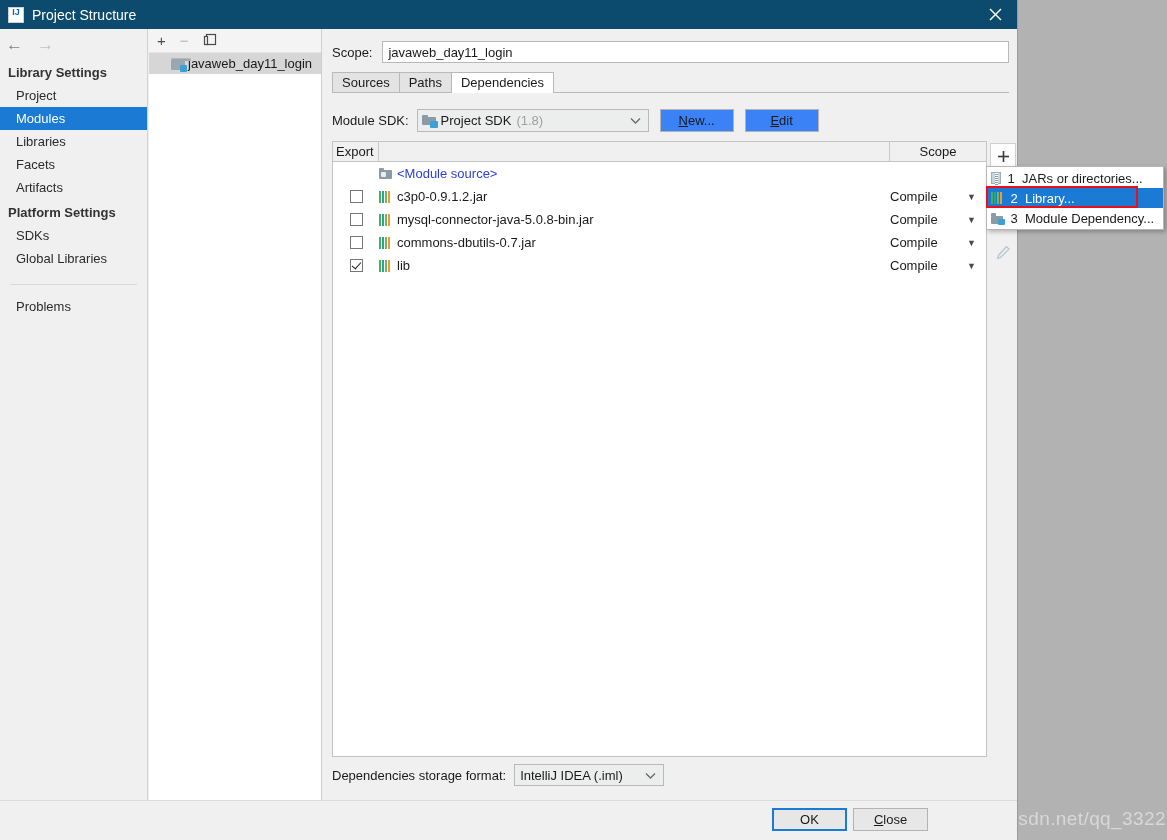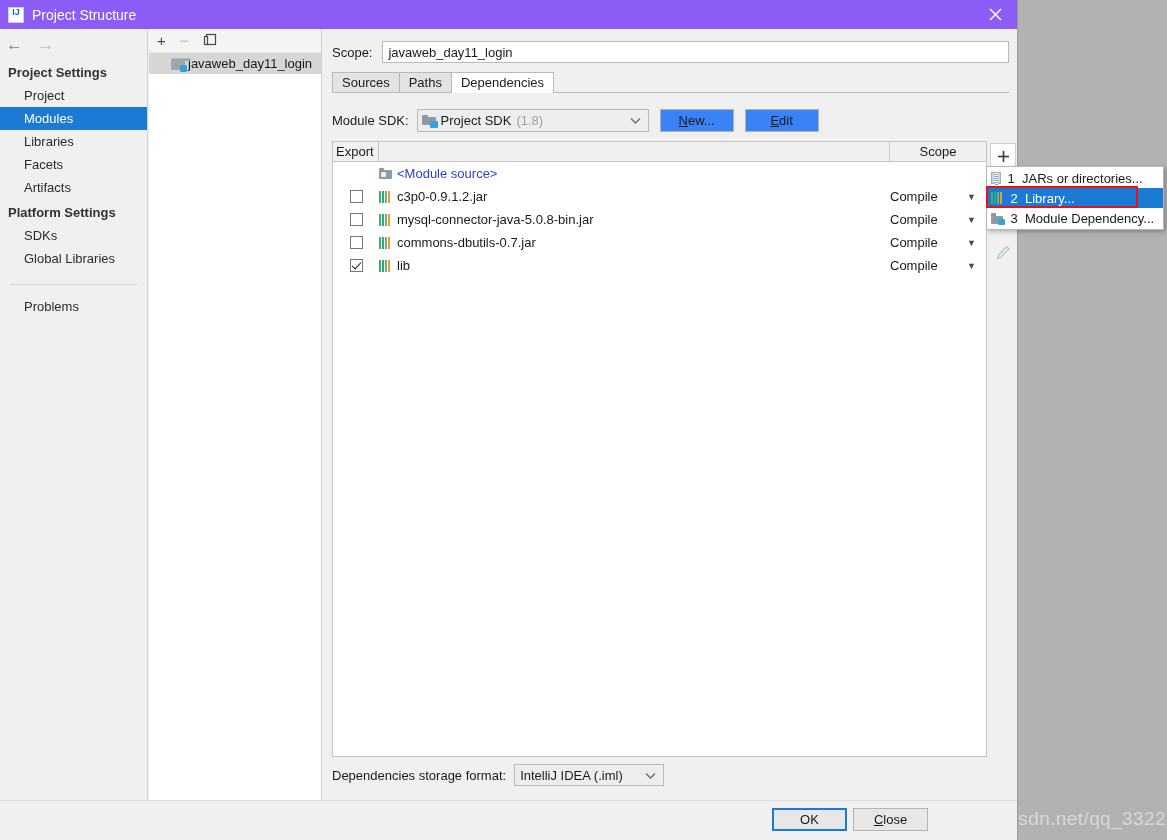--- a/index.html
+++ b/index.html
@@ -38,21 +38,21 @@
     width: 1018px; height: 840px;
     background: #f0f0f0;
     border-right: 1px solid #9a9a9a;
     overflow: hidden;
   }
 
   
   #titlebar {
     position: absolute; left: 0; top: 0;
     width: 1018px; height: 29px;
-    background: #8b5cf6;
+    background: #0c4a6e;
     display: flex; align-items: center;
   }
   #titlebar .app-icon {
     width: 16px; height: 16px;
     margin-left: 8px; margin-right: 8px;
     background: #fff;
     border: 1px solid #d0d0d0;
     position: relative;
     flex: 0 0 auto;
   }
@@ -96,21 +96,21 @@
   }
   .nav-group-title {
     padding: 6px 0 4px 8px;
     font-weight: bold;
     font-size: 13px;
     color: #333;
   }
   .nav-item {
     height: 23px;
     line-height: 23px;
-    padding-left: 24px;
+    padding-left: 16px;
     font-size: 13px;
     color: #2b2b2b;
     cursor: pointer;
   }
   .nav-item.selected {
     background: #1a7ad4;
     color: #ffffff;
   }
   .nav-sep {
     height: 1px; background: #d8d8d8;
@@ -533,21 +533,21 @@
         </svg>
       </div>
     </div>
 
     <div id="sidebar">
       <div id="nav-arrows">
         <span class="arrow">←</span>
         <span class="arrow" style="color:#c0c0c0;">→</span>
       </div>
 
-      <div class="nav-group-title">Project Settings</div>
+      <div class="nav-group-title">Library Settings</div>
       <div class="nav-item">Project</div>
       <div class="nav-item selected">Modules</div>
       <div class="nav-item">Libraries</div>
       <div class="nav-item">Facets</div>
       <div class="nav-item">Artifacts</div>
 
       <div class="nav-group-title">Platform Settings</div>
       <div class="nav-item">SDKs</div>
       <div class="nav-item">Global Libraries</div>
 

